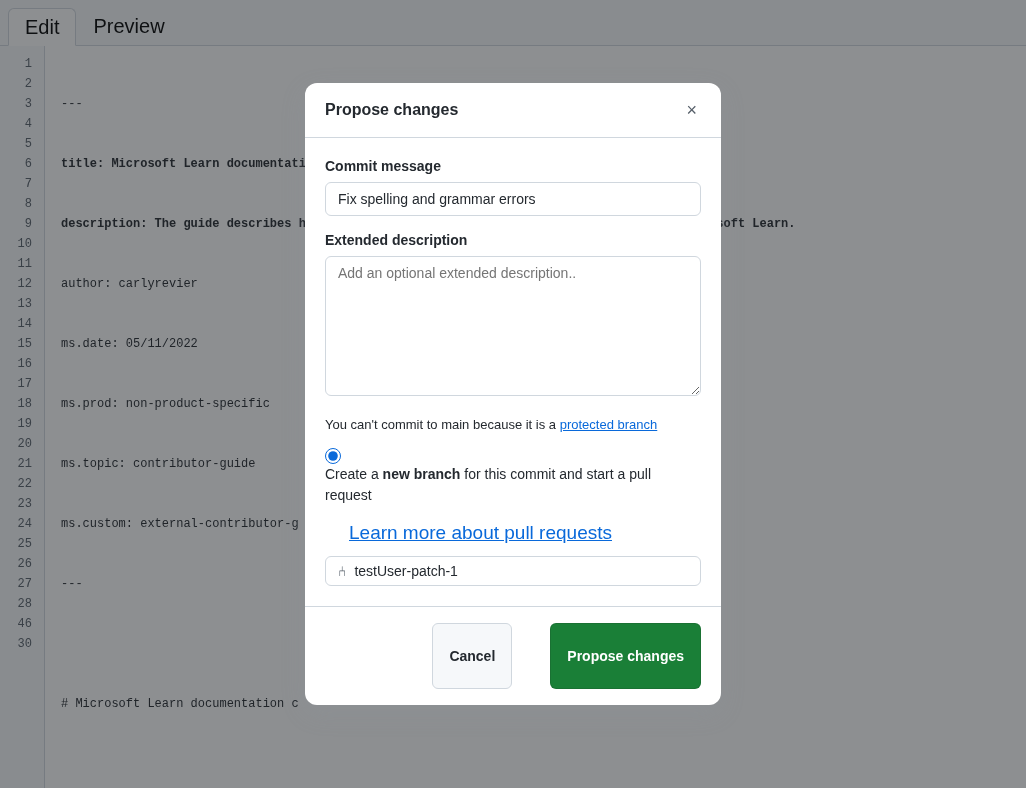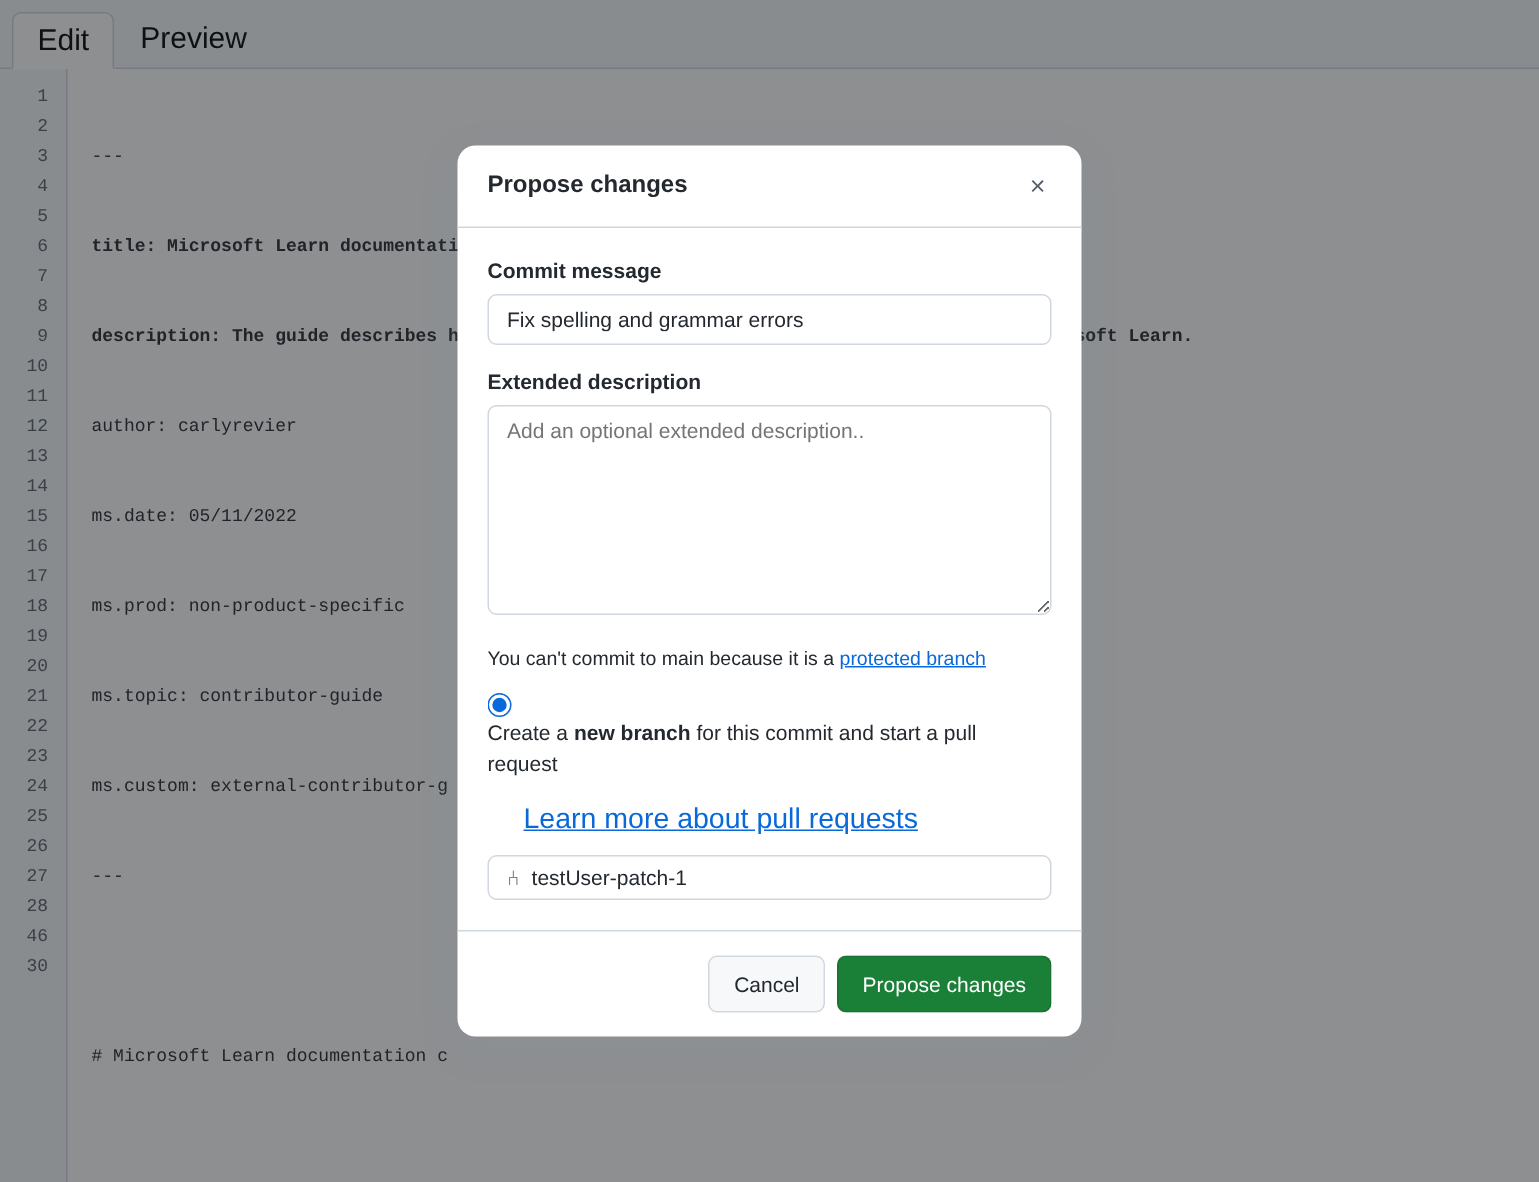--- a/index.html
+++ b/index.html
@@ -225,27 +225,28 @@
       font-family: inherit;
     }
     .modal-footer {
       display: flex;
       justify-content: flex-end;
       gap: 8px;
       padding: 16px 20px;
       border-top: 1px solid #d0d7de;
     }
     .btn {
-      padding: 10px 16px;
+      padding: 24px 16px;
       border-radius: 6px;
       font-size: 14px;
-      font-weight: 400;
+      font-weight: 700;
       cursor: pointer;
       border: 1px solid;
       font-family: inherit;
+      margin-left: 30px;
     }
     .btn-cancel {
       background: #f6f8fa;
       border-color: #d0d7de;
       color: #24292f;
     }
     .btn-primary {
       background: #1a7f37;
       border-color: rgba(27, 31, 35, 0.15);
       color: #fff;

